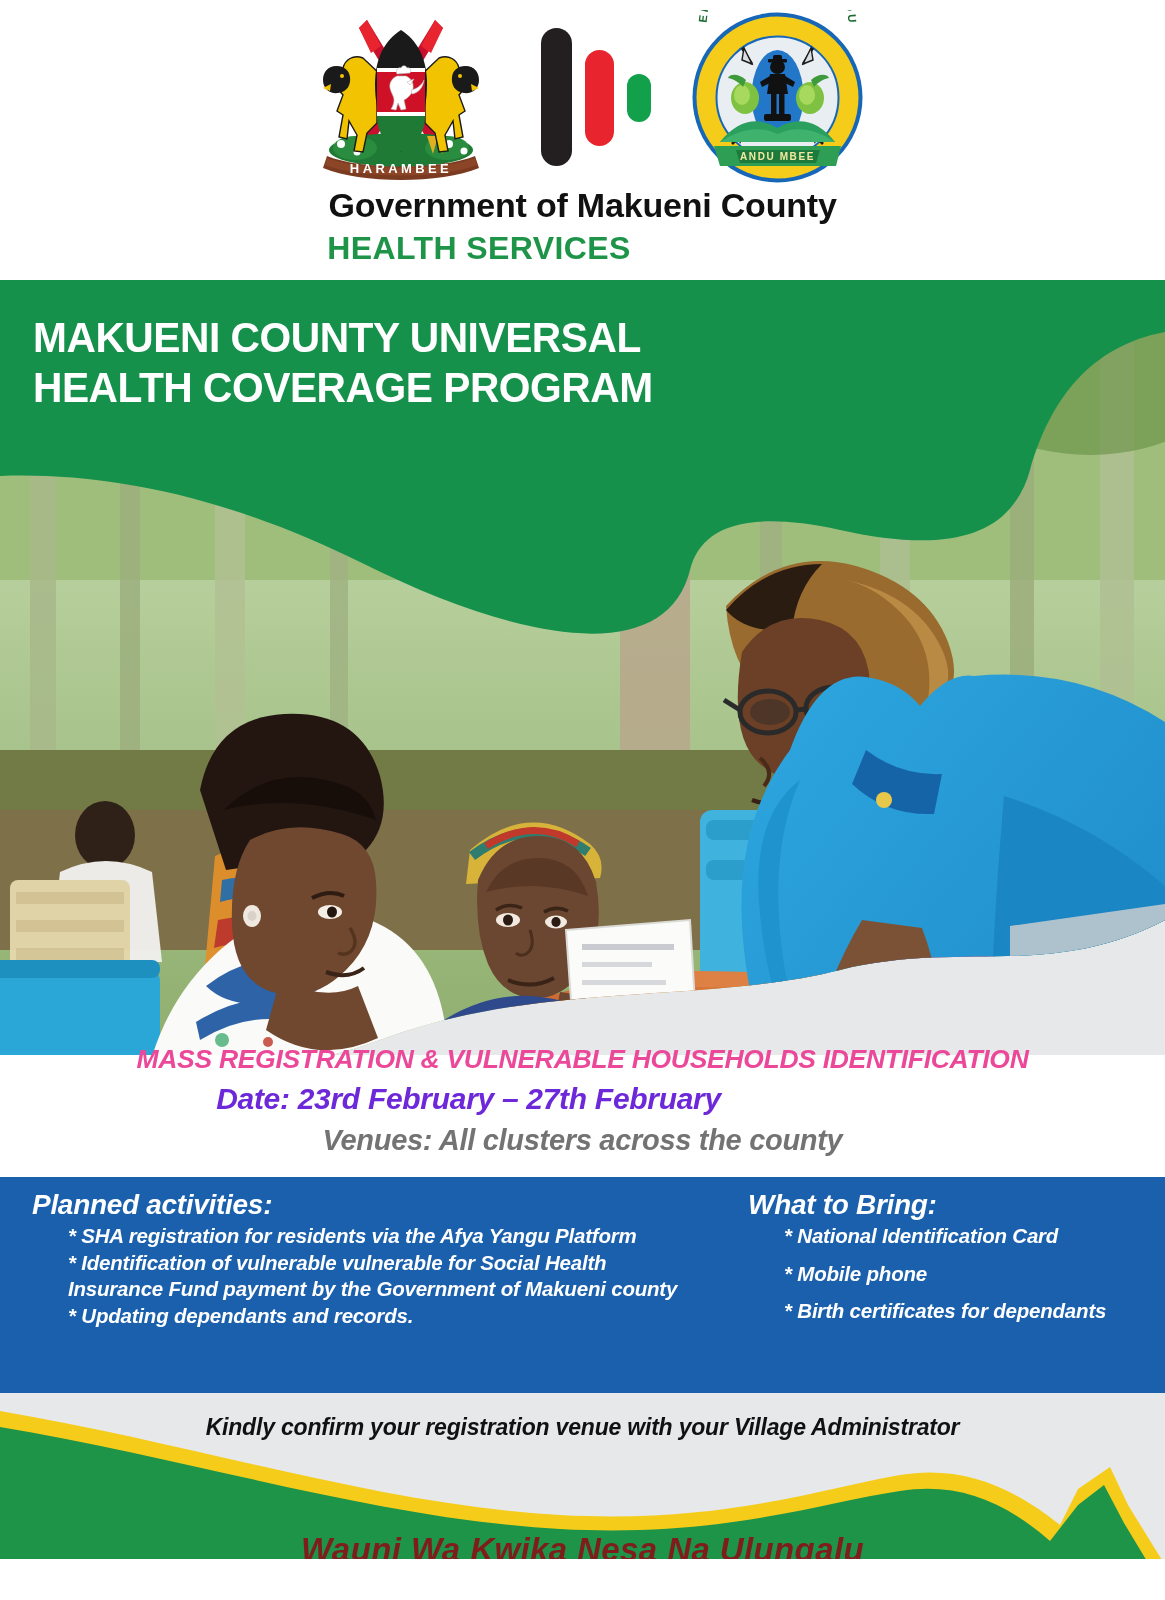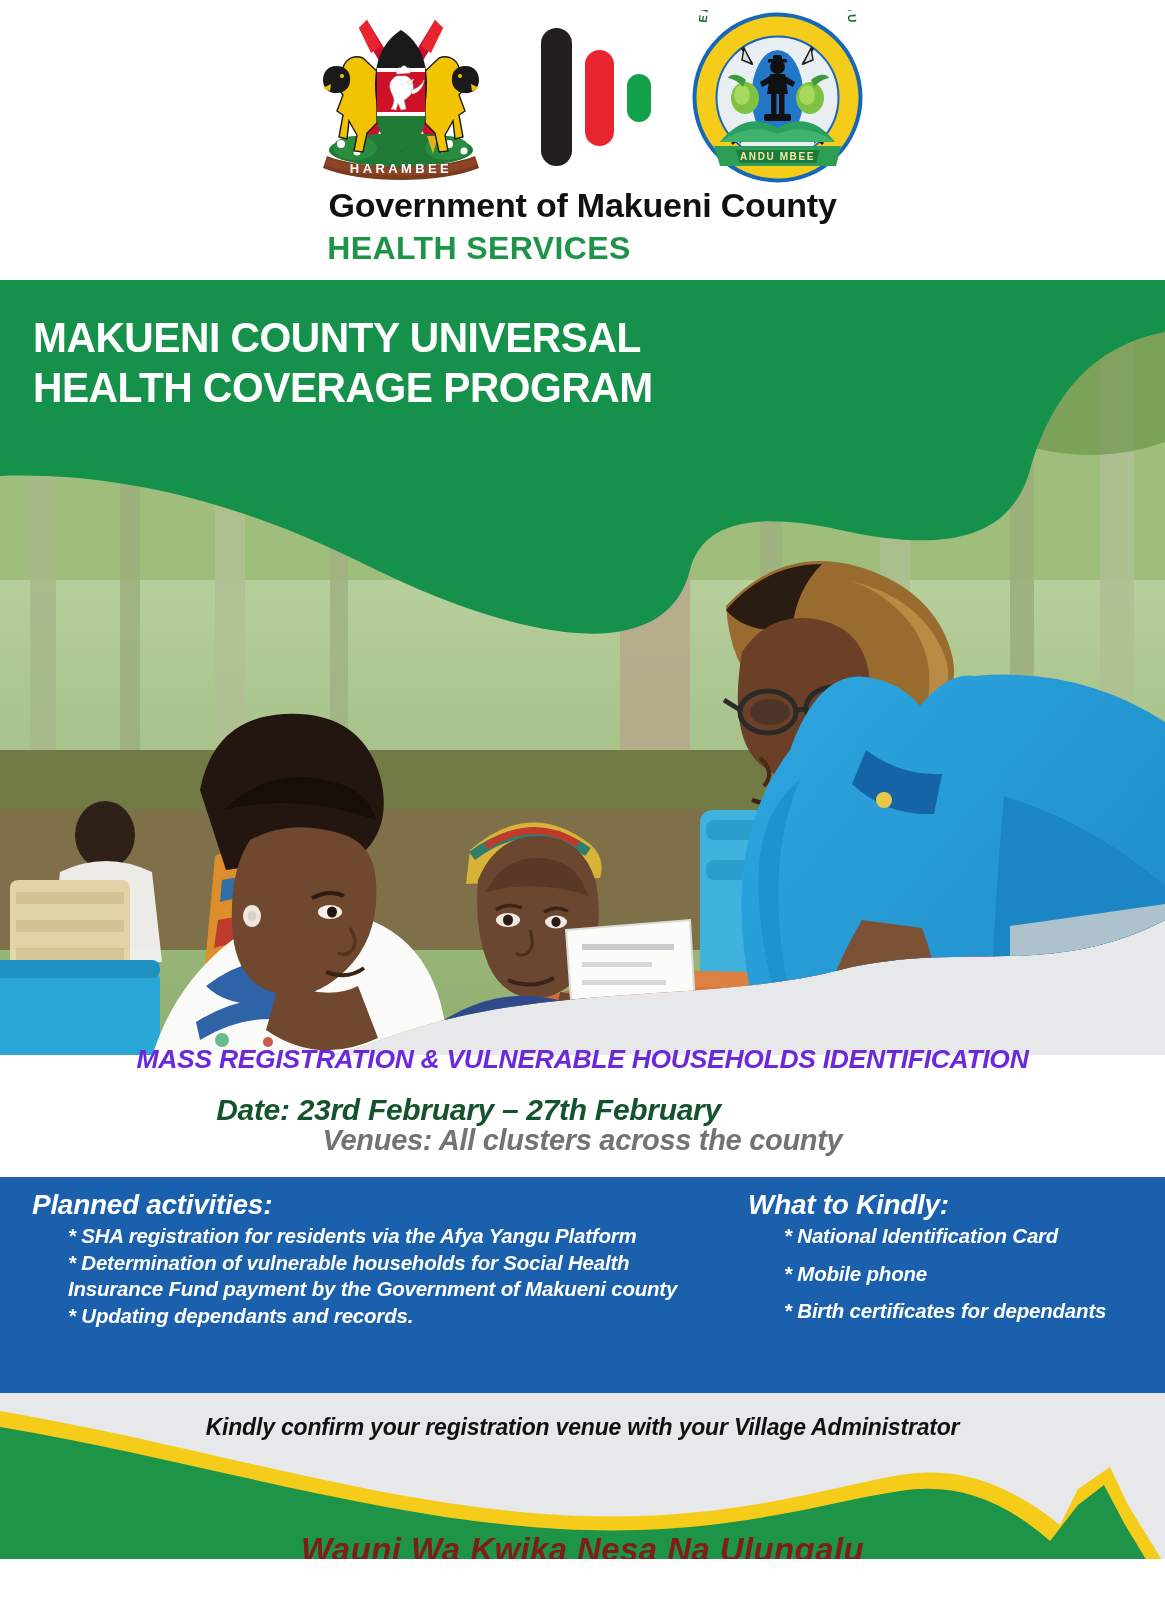--- a/index.html
+++ b/index.html
@@ -36,28 +36,27 @@
     letter-spacing:-0.5px;font-stretch:condensed;
     font-family:"Liberation Sans", sans-serif;
     text-transform:uppercase;
   }
   .hero-title span{display:block;transform:scaleX(0.97);transform-origin:left center;}
 
   
   .midinfo{position:absolute;left:0;top:1020px;width:1165px;height:157px;background:transparent;}
   .subhead{
     position:absolute;left:0;top:24px;width:1165px;text-align:center;
-    font-size:26.5px;font-weight:bold;font-style:italic;color:#6d28d9;
+    font-size:26.5px;font-weight:bold;font-style:italic;color:#ec4899;
     letter-spacing:-0.3px;
   }
   .dateline{
     position:absolute;left:0;top:62px;width:937px;text-align:center;
-    font-size:30px;font-weight:bold;font-style:italic;color:#14532d;
+    font-size:30px;font-weight:bold;font-style:italic;color:#6d28d9;
     letter-spacing:-0.3px;
-    margin-top:11px;
   }
   .venueline{
     position:absolute;left:0;top:104px;width:1165px;text-align:center;
     font-size:29px;font-weight:bold;font-style:italic;color:#737373;
     letter-spacing:-0.3px;
   }
 
   
   .bluebox{position:absolute;left:0;top:1177px;width:1165px;height:216px;background:#1A60AD;}
   .col-left{position:absolute;left:32px;top:12px;width:690px;}
@@ -470,27 +469,27 @@
   <div class="midinfo">
     <div class="subhead">MASS REGISTRATION &amp; VULNERABLE HOUSEHOLDS IDENTIFICATION</div>
     <div class="dateline">Date: 23rd February – 27th February</div>
     <div class="venueline">Venues: All clusters across the county</div>
   </div>
 
   <div class="bluebox">
     <div class="col-left">
       <div class="box-h">Planned activities:</div>
       <div class="box-li">* SHA registration for residents via the Afya Yangu Platform</div>
-      <div class="box-li">* Determination of vulnerable households for Social Health</div>
+      <div class="box-li">* Identification of vulnerable vulnerable for Social Health</div>
       <div class="box-li">Insurance Fund payment by the Government of Makueni county</div>
       <div class="box-li">* Updating dependants and records.</div>
     </div>
 
     <div class="col-right">
-      <div class="box-h">What to Kindly:</div>
+      <div class="box-h">What to Bring:</div>
       <div class="box-li">* National Identification Card</div>
       <div class="box-li">* Mobile phone</div>
       <div class="box-li">* Birth certificates for dependants</div>
     </div>
   </div>
 
   <div class="footer">
     <svg class="footer-wave" viewBox="0 0 1165 207" preserveAspectRatio="none">
 
       <path d="M0 18 C200 52 380 112 560 122 C720 131 820 96 900 82 C960 72 1010 92 1060 132

